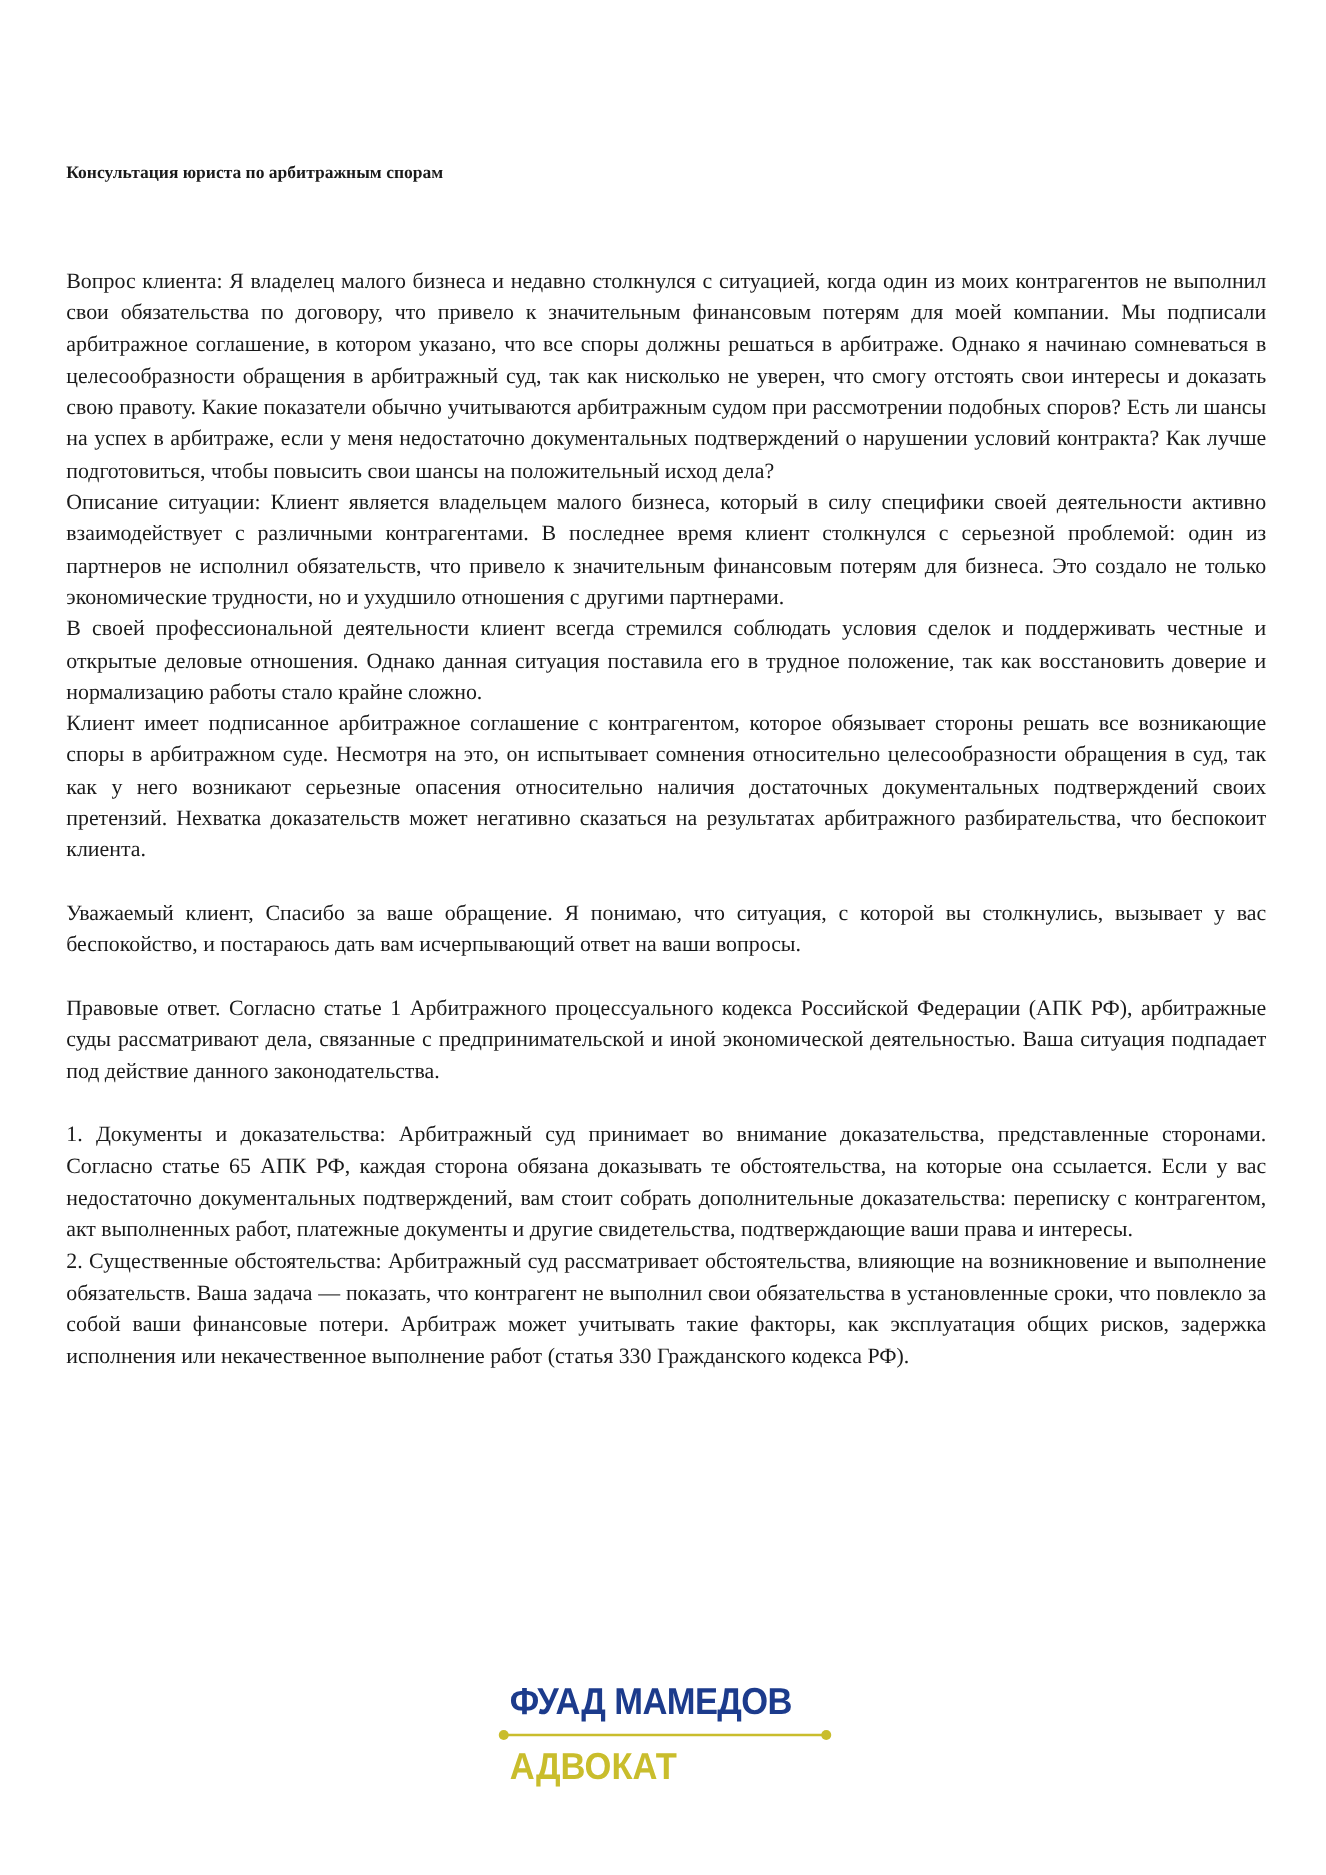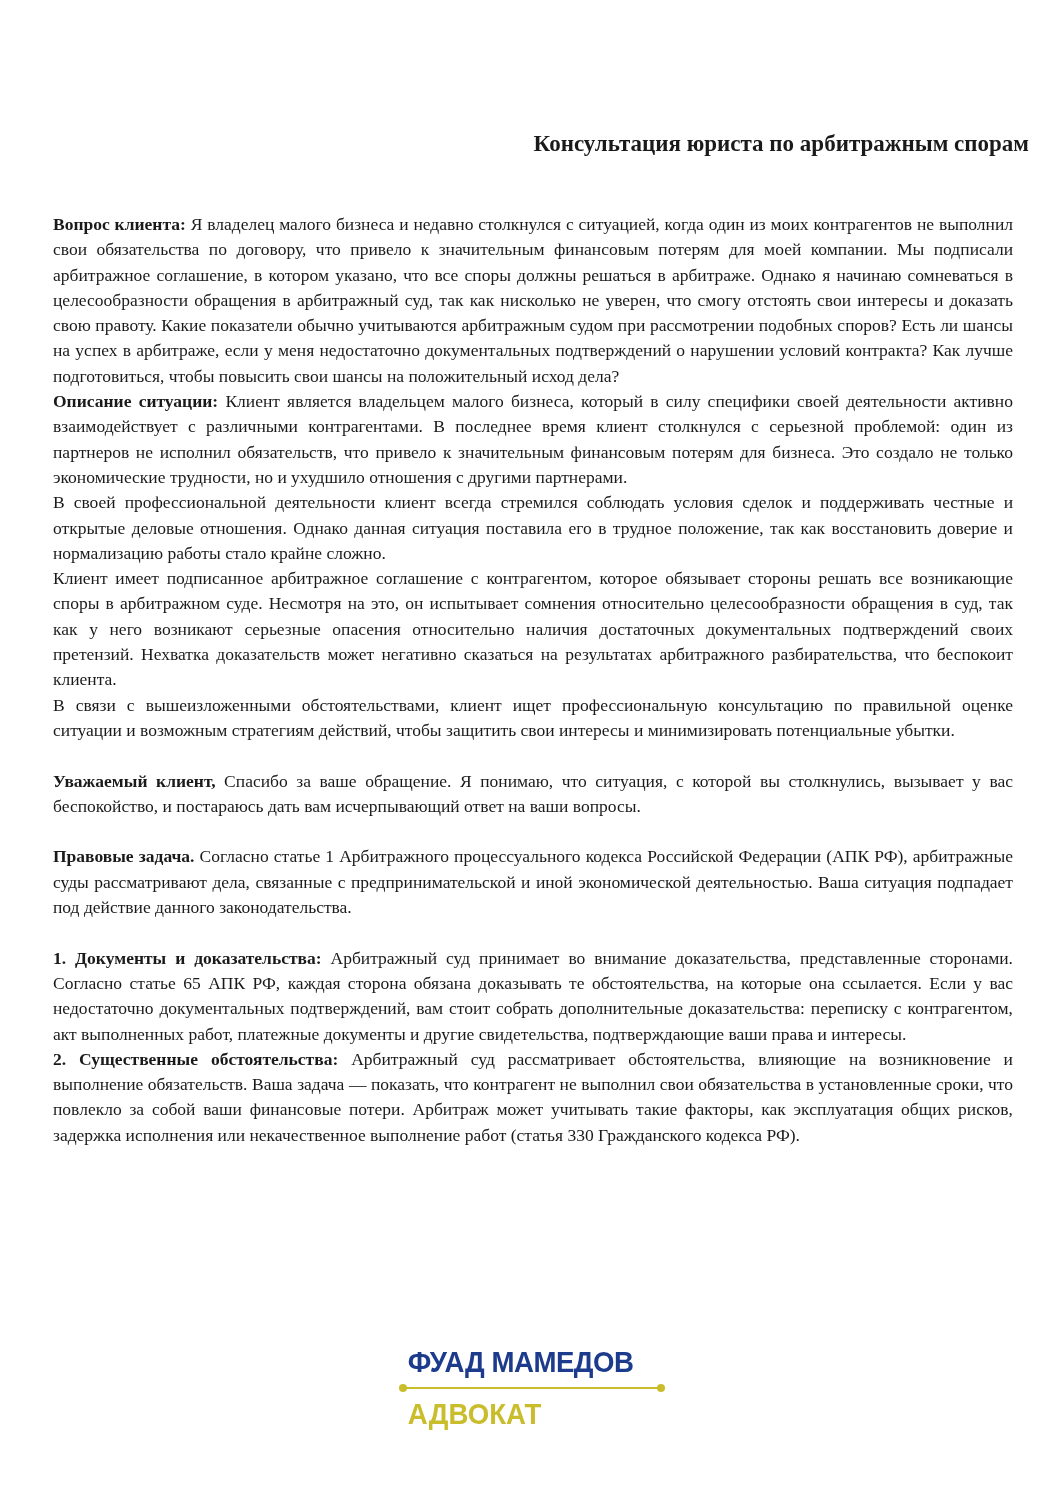--- a/index.html
+++ b/index.html
@@ -3,29 +3,29 @@
 <meta charset="utf-8">
 <style>
   html, body { margin: 0; padding: 0; background: #ffffff; }
   body {
     width: 1061px; height: 1500px; position: relative; overflow: hidden;
     font-family: "Liberation Serif", "DejaVu Serif", serif;
     color: #1a1a1a;
   }
   .page { position: absolute; left: 53px; top: 0; width: 960px; }
   .title {
-    position: absolute; top: 131px; left: 16px; width: 960px;
-    text-align: right; font-weight: bold; font-size: 23px;
+    position: absolute; top: 131px; left: 0; width: 960px;
+    text-align: left; font-weight: bold; font-size: 14px;
   }
   .body {
     position: absolute; top: 212px; left: 0; width: 960px;
     font-size: 17.5px; line-height: 25.3px; text-align: justify;
   }
   .body p { margin: 0; }
-  .body b { font-weight: bold; }
+  .body b { font-weight: normal; }
   .gap { height: 25.3px; }
   .logo {
     position: absolute; top: 1345px; left: 397px; width: 270px; height: 90px;
   }
   .logo-name {
     font-family: "Liberation Sans", "DejaVu Sans", sans-serif;
     font-weight: bold; font-size: 30px; color: #1c3b8c;
     letter-spacing: -0.5px; transform: scaleX(0.92); transform-origin: center;
     line-height: 34px;
   }
@@ -45,27 +45,26 @@
 
 <div class="page">
   <div class="title">Консультация юриста по арбитражным спорам</div>
 
   <div class="body">
     <p><b>Вопрос клиента:</b><span> Я владелец малого бизнеса и недавно столкнулся с ситуацией, когда один из моих контрагентов не выполнил свои обязательства по договору, что привело к значительным финансовым потерям для моей компании. Мы подписали арбитражное соглашение, в котором указано, что все споры должны решаться в арбитраже. Однако я начинаю сомневаться в целесообразности обращения в арбитражный суд, так как нисколько не уверен, что смогу отстоять свои интересы и доказать свою правоту. Какие показатели обычно учитываются арбитражным судом при рассмотрении подобных споров? Есть ли шансы на успех в арбитраже, если у меня недостаточно документальных подтверждений о нарушении условий контракта? Как лучше подготовиться, чтобы повысить свои шансы на положительный исход дела?</span></p>
 
     <p><b>Описание ситуации:</b><span> Клиент является владельцем малого бизнеса, который в силу специфики своей деятельности активно взаимодействует с различными контрагентами. В последнее время клиент столкнулся с серьезной проблемой: один из партнеров не исполнил обязательств, что привело к значительным финансовым потерям для бизнеса. Это создало не только экономические трудности, но и ухудшило отношения с другими партнерами.</span></p>
     <p>В своей профессиональной деятельности клиент всегда стремился соблюдать условия сделок и поддерживать честные и открытые деловые отношения. Однако данная ситуация поставила его в трудное положение, так как восстановить доверие и нормализацию работы стало крайне сложно.</p>
     <p>Клиент имеет подписанное арбитражное соглашение с контрагентом, которое обязывает стороны решать все возникающие споры в арбитражном суде. Несмотря на это, он испытывает сомнения относительно целесообразности обращения в суд, так как у него возникают серьезные опасения относительно наличия достаточных документальных подтверждений своих претензий. Нехватка доказательств может негативно сказаться на результатах арбитражного разбирательства, что беспокоит клиента.</p>
-    <p>В связи с вышеизложенными обстоятельствами, клиент ищет профессиональную консультацию по правильной оценке ситуации и возможным стратегиям действий, чтобы защитить свои интересы и минимизировать потенциальные убытки.</p>
 
     <div class="gap"></div>
     <p><b>Уважаемый клиент,</b><span> Спасибо за ваше обращение. Я понимаю, что ситуация, с которой вы столкнулись, вызывает у вас беспокойство, и постараюсь дать вам исчерпывающий ответ на ваши вопросы.</span></p>
 
     <div class="gap"></div>
-    <p><b>Правовые задача.</b><span> Согласно статье 1 Арбитражного процессуального кодекса Российской Федерации (АПК РФ), арбитражные суды рассматривают дела, связанные с предпринимательской и иной экономической деятельностью. Ваша ситуация подпадает под действие данного законодательства.</span></p>
+    <p><b>Правовые ответ.</b><span> Согласно статье 1 Арбитражного процессуального кодекса Российской Федерации (АПК РФ), арбитражные суды рассматривают дела, связанные с предпринимательской и иной экономической деятельностью. Ваша ситуация подпадает под действие данного законодательства.</span></p>
 
     <div class="gap"></div>
     <p><b>1. Документы и доказательства:</b><span> Арбитражный суд принимает во внимание доказательства, представленные сторонами. Согласно статье 65 АПК РФ, каждая сторона обязана доказывать те обстоятельства, на которые она ссылается. Если у вас недостаточно документальных подтверждений, вам стоит собрать дополнительные доказательства: переписку с контрагентом, акт выполненных работ, платежные документы и другие свидетельства, подтверждающие ваши права и интересы.</span></p>
     <p><b>2. Существенные обстоятельства:</b><span> Арбитражный суд рассматривает обстоятельства, влияющие на возникновение и выполнение обязательств. Ваша задача — показать, что контрагент не выполнил свои обязательства в установленные сроки, что повлекло за собой ваши финансовые потери. Арбитраж может учитывать такие факторы, как эксплуатация общих рисков, задержка исполнения или некачественное выполнение работ (статья 330 Гражданского кодекса РФ).</span></p>
   </div>
 </div>
 
 <div class="logo">
   <div class="logo-name">ФУАД МАМЕДОВ</div>
   <div class="logo-rule">

